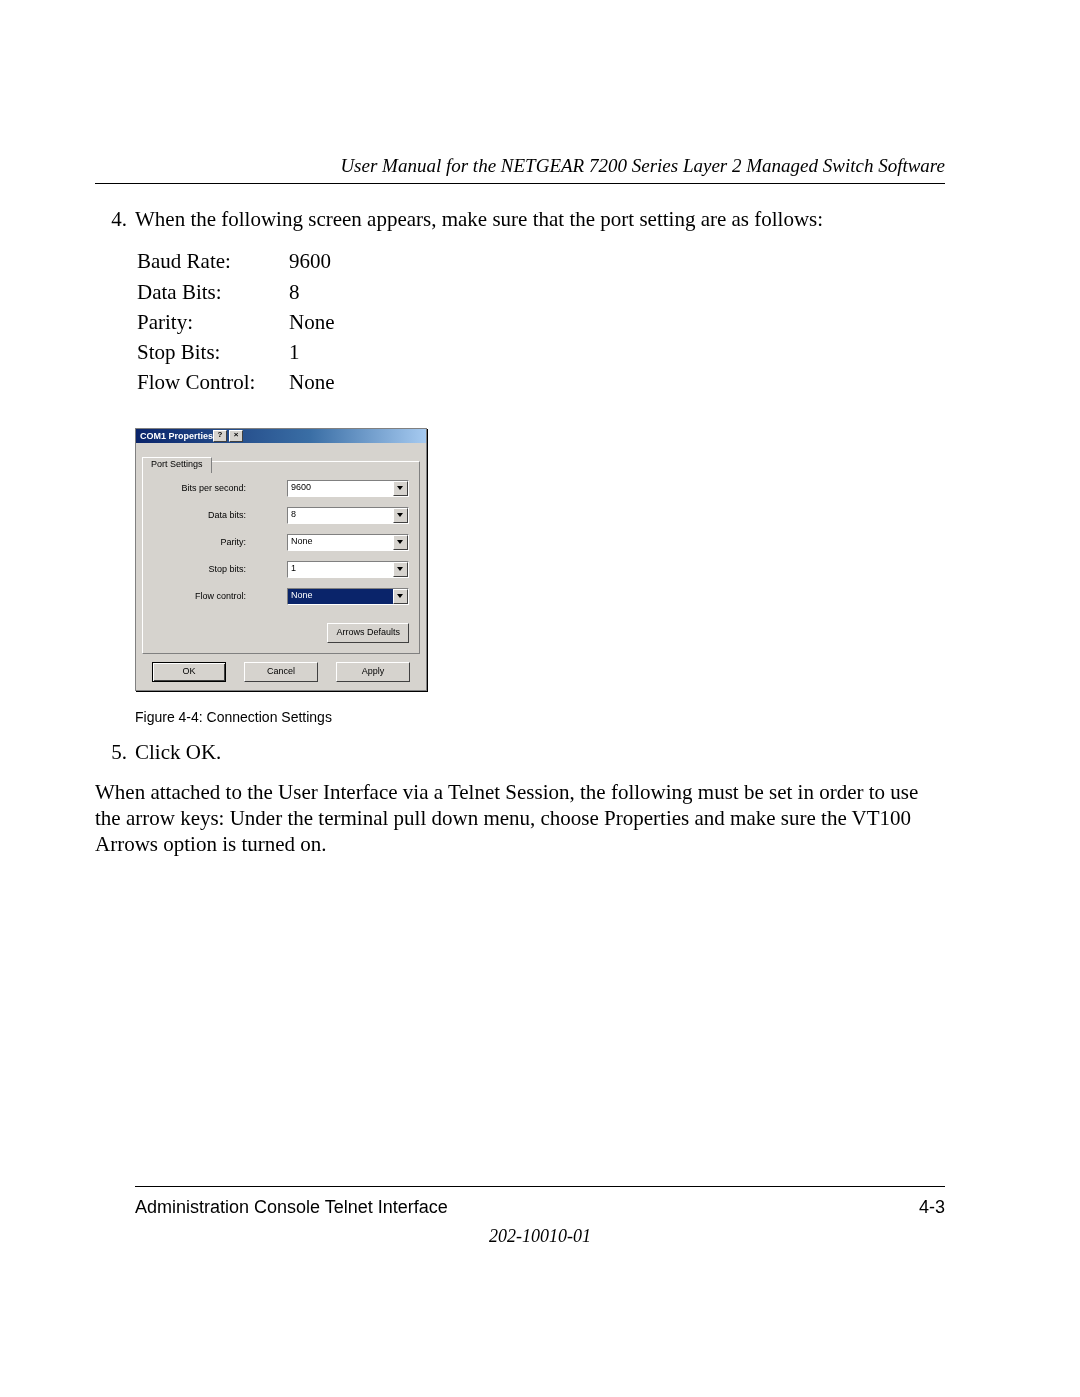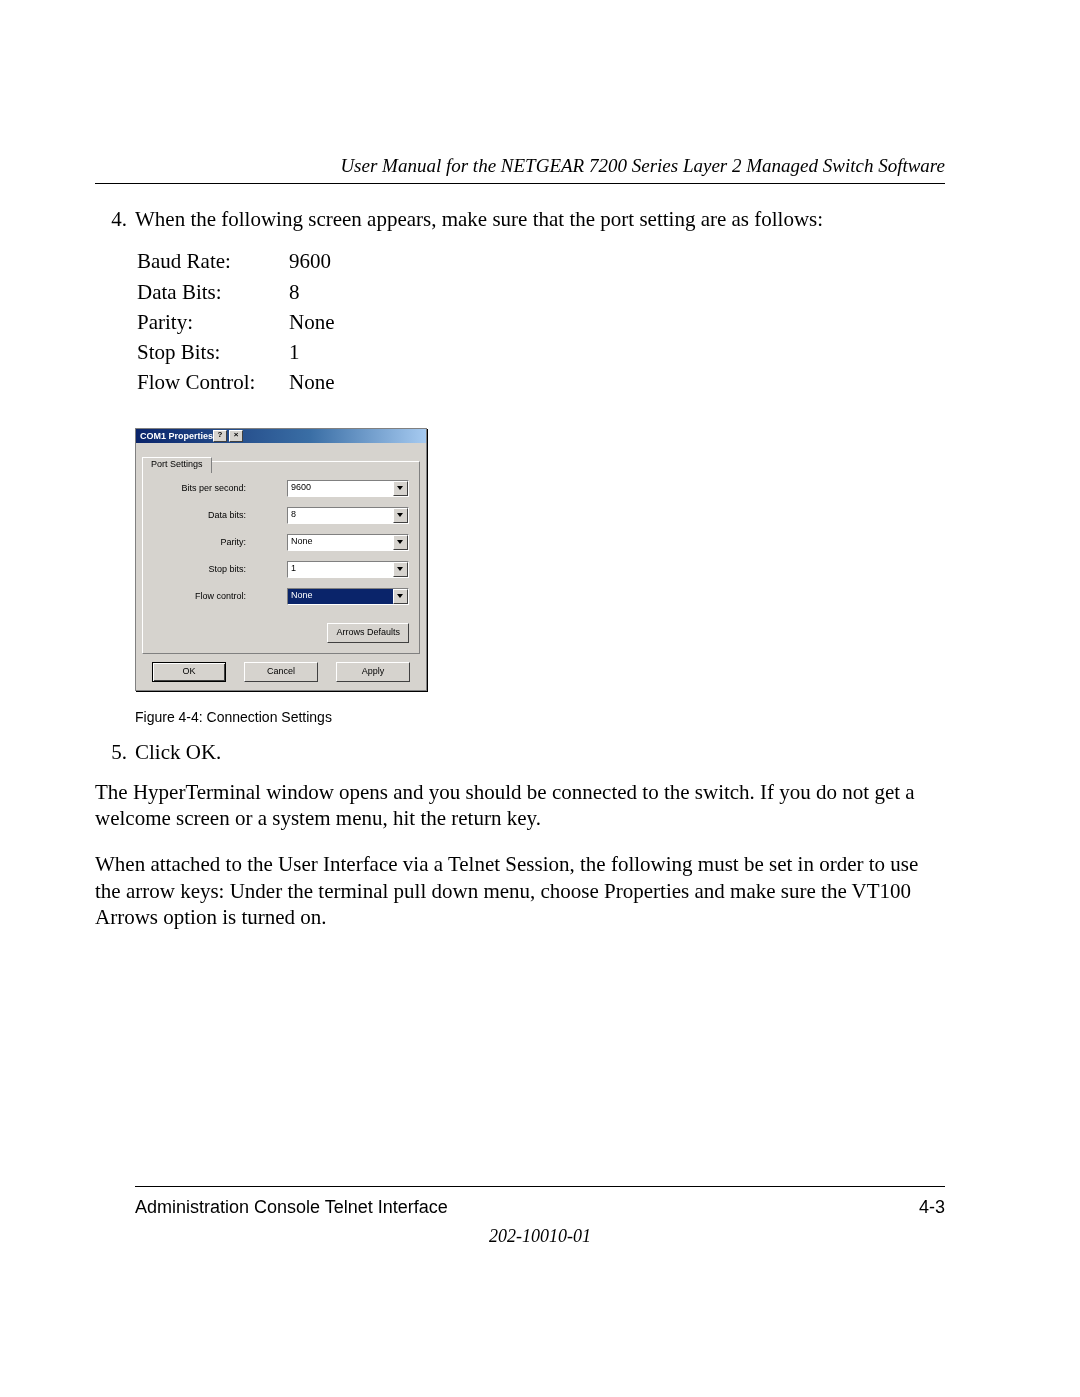--- a/index.html
+++ b/index.html
@@ -345,21 +345,20 @@
     </div>
   </div>
 
   <div class="fig-caption">Figure 4-4:  Connection Settings</div>
 
   <div class="step">
     <div class="num">5.</div>
     <div class="txt">Click OK.</div>
   </div>
 
-  <p class="para">The HyperTerminal window opens and you should be connected to the switch. If you do not get a welcome screen or a system menu, hit the return key.</p>
   <p class="para">When attached to the User Interface via a Telnet Session, the following must be set in order to use the arrow keys: Under the terminal pull down menu, choose Properties and make sure the VT100 Arrows option is turned on.</p>
 
   <div class="footer">
     <hr class="hr-bot">
     <div class="foot-row">
       <span>Administration Console Telnet Interface</span>
       <span>4-3</span>
     </div>
     <div class="doc-num">202-10010-01</div>
   </div>

